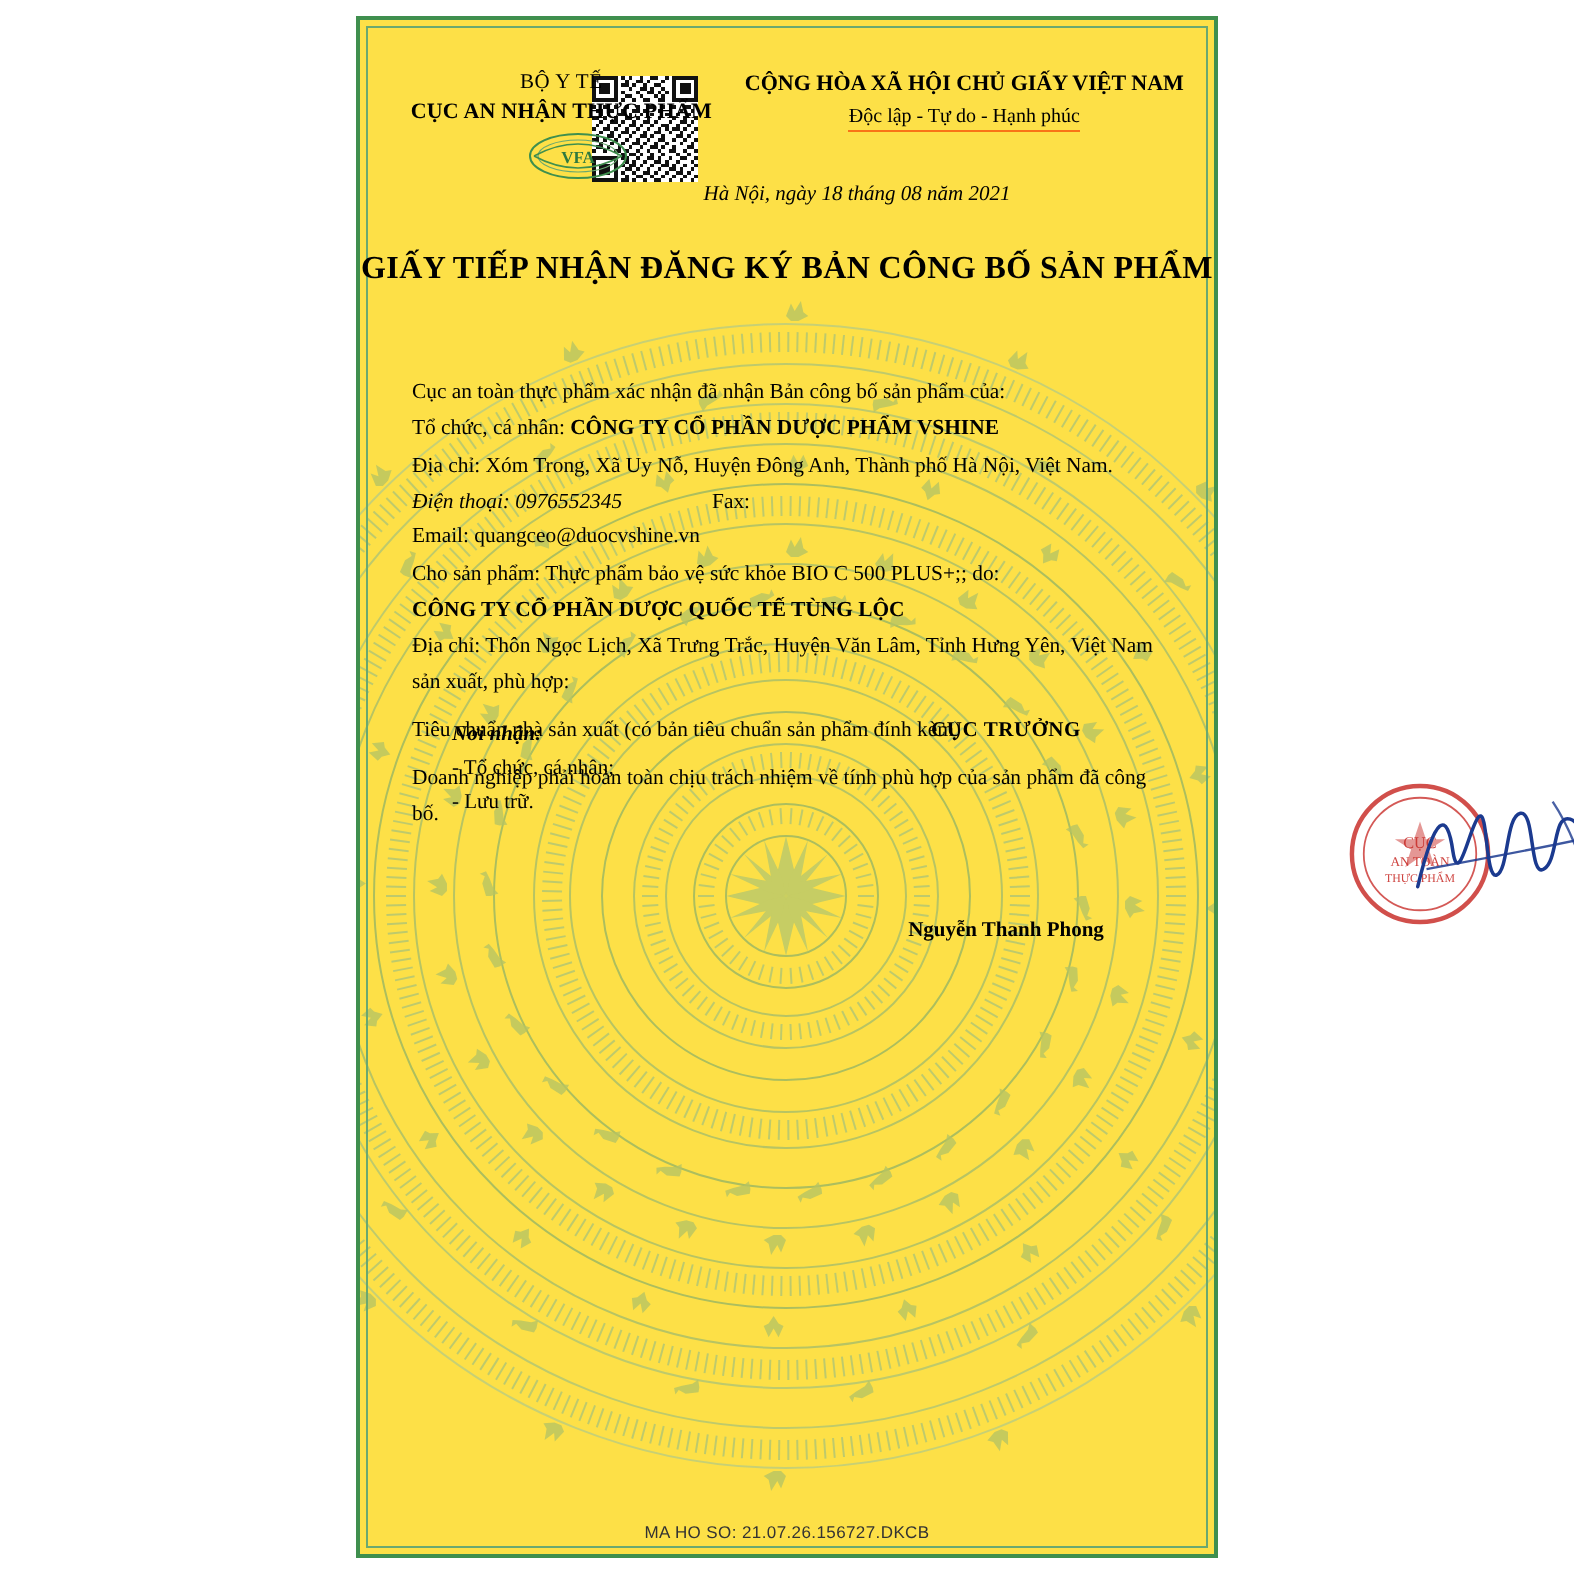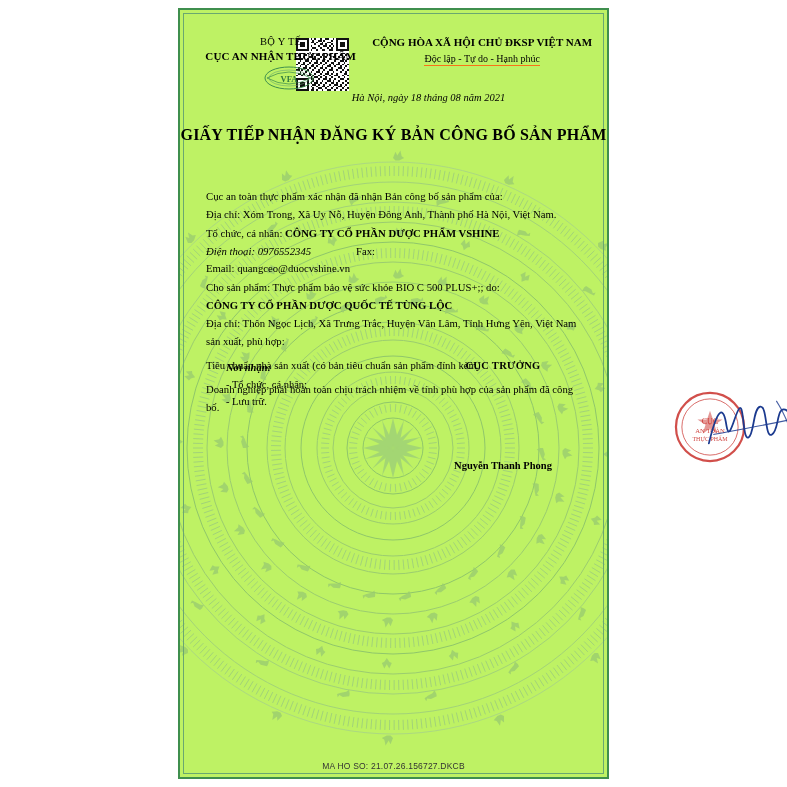--- a/index.html
+++ b/index.html
@@ -9,21 +9,21 @@
     font-family:"Liberation Serif", serif;
     position:relative;
     overflow:hidden;
   }
 
   
   #certificate{
     position:absolute;
     left:178px;top:8px;
     width:431px;height:771px;
-    background:#bef264;
+    background:#fde047;
     box-sizing:border-box;
   }
   .border-outer{
     position:absolute;inset:0;
     border:2px solid #3f8f4e;
     box-sizing:border-box;
   }
   .border-inner{
     position:absolute;inset:5px;
     border:1px solid #6aa870;
@@ -1998,41 +1998,41 @@
       </g>
     </svg>
   </div>
 
   <div class="hdr">
     <div class="hdr-left">
       <div class="l1">BỘ Y TẾ</div>
       <div class="l2">CỤC AN NHẬN THỰC PHẨM</div>
     </div>
     <div class="hdr-right">
-      <div class="r1">CỘNG HÒA XÃ HỘI CHỦ ĐKSP VIỆT NAM</div>
+      <div class="r1">CỘNG HÒA XÃ HỘI CHỦ GIẤY VIỆT NAM</div>
       <div class="r2"><span class="und">Độc lập - Tự do - Hạnh phúc</span></div>
     </div>
   </div>
 
   <svg class="logo" viewBox="0 0 104 60">
     <ellipse cx="52" cy="30" rx="48" ry="22" fill="none" stroke="#3f8f4e" stroke-width="2"></ellipse>
     <ellipse cx="52" cy="30" rx="40" ry="16" fill="none" stroke="#6aa870" stroke-width="1.2"></ellipse>
     <path d="M8,30 Q52,6 96,30" fill="none" stroke="#3f8f4e" stroke-width="1.5"></path>
     <path d="M8,30 Q52,54 96,30" fill="none" stroke="#3f8f4e" stroke-width="1.5"></path>
     <text x="52" y="37" font-family="'Liberation Serif',serif" font-size="17" font-weight="bold" fill="#2f7a3f" text-anchor="middle">VFA</text>
   </svg>
 
   <div class="date">Hà Nội, ngày 18 tháng 08 năm 2021</div>
 
   <div class="title">GIẤY TIẾP NHẬN ĐĂNG KÝ BẢN CÔNG BỐ SẢN PHẨM</div>
 
   <div class="body">
     <p>Cục an toàn thực phẩm xác nhận đã nhận Bản công bố sản phẩm của:</p>
+    <p><span>Tổ chức, cá nhân:</span> <span class="bold">CÔNG TY CỔ PHẦN DƯỢC PHẨM VSHINE</span></p>
     <p>Địa chỉ: Xóm Trong, Xã Uy Nỗ, Huyện Đông Anh, Thành phố Hà Nội, Việt Nam.</p>
-    <p><span>Tổ chức, cá nhân:</span> <span class="bold">CÔNG TY CỔ PHẦN DƯỢC PHẨM VSHINE</span></p>
     <div class="row-fax">
       <span class="c1">Điện thoại: 0976552345</span>
       <span>Fax:</span>
     </div>
     <p>Email: quangceo@duocvshine.vn</p>
     <p>Cho sản phẩm: Thực phẩm bảo vệ sức khỏe BIO C 500 PLUS+;; do:</p>
     <p class="bold">CÔNG TY CỔ PHẦN DƯỢC QUỐC TẾ TÙNG LỘC</p>
     <p>Địa chỉ: Thôn Ngọc Lịch, Xã Trưng Trắc, Huyện Văn Lâm, Tỉnh Hưng Yên, Việt Nam sản xuất, phù hợp:</p>
     <div class="gap"></div>
     <p>Tiêu chuẩn nhà sản xuất (có bản tiêu chuẩn sản phẩm đính kèm)</p>

